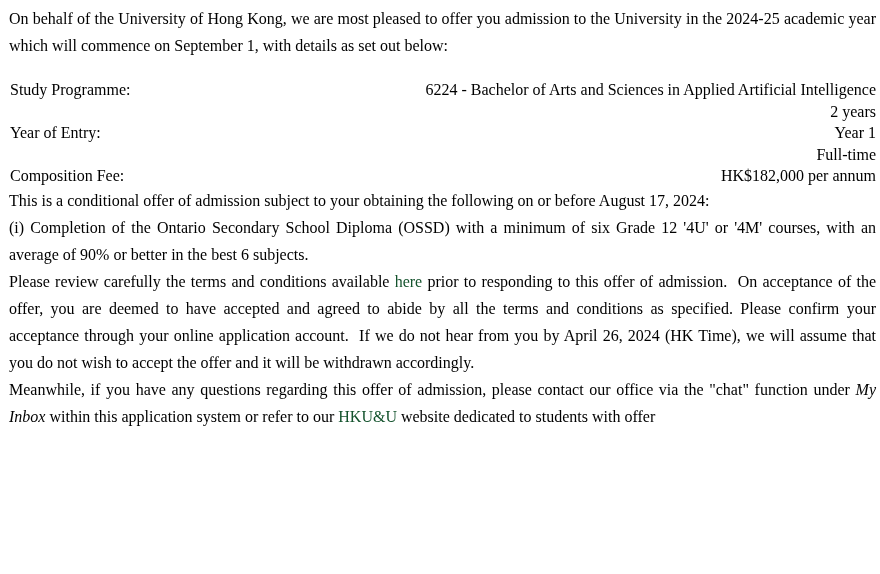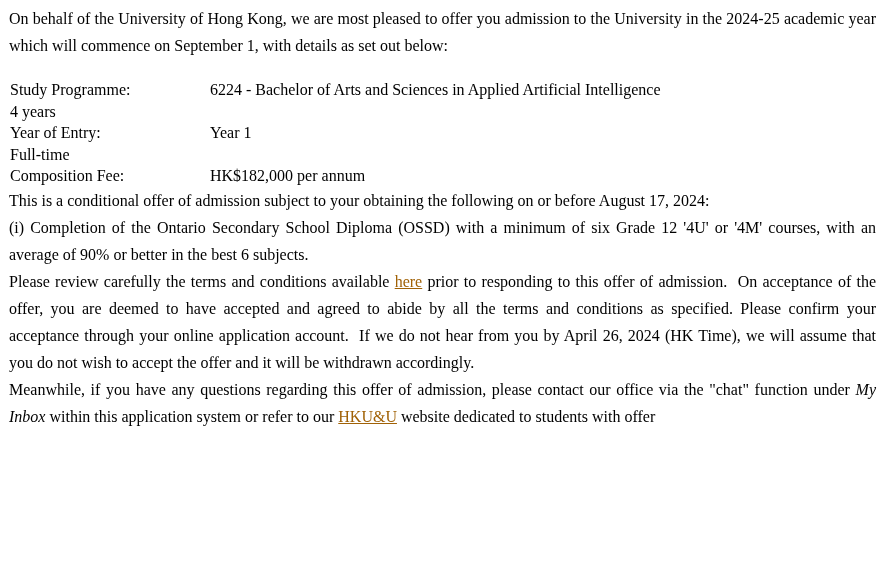--- a/index.html
+++ b/index.html
@@ -31,46 +31,46 @@
   .detail-row {
     display: flex;
     line-height: 21.6px;
   }
   .detail-label {
     flex: 0 0 200px;
     width: 200px;
   }
   .detail-value {
     flex: 1 1 auto;
+    text-align: right;
   }
   .mt-conditional { margin-top: 31px; }
   .mt-condition-item { margin-top: 27px; }
   .mt-terms { margin-top: 26px; }
   .mt-contact { margin-top: 50px; }
   a.doc-link {
-    color: #a16207;
-    text-decoration: underline;
+    color: #14532d;
     cursor: pointer;
   }
   .italic { font-style: italic; }
 </style>
 </head>
 <body>
 
 <div class="doc">
 
   <p class="para" id="p-intro"><span>On behalf of the University of Hong Kong, we are most pleased to offer you admission to the University in the 2024-25 academic year which will commence on September 1, with details as set out below:</span></p>
 
   <div class="details">
     <div class="detail-row">
       <span class="detail-label">Study Programme:</span>
         <span class="detail-value">6224 - Bachelor of Arts and Sciences in Applied Artificial Intelligence</span>
     </div>
     <div class="detail-row">
-        <span class="detail-value">4 years</span>
+        <span class="detail-value">2 years</span>
     </div>
     <div class="detail-row">
       <span class="detail-label">Year of Entry:</span>
         <span class="detail-value">Year 1</span>
     </div>
     <div class="detail-row">
         <span class="detail-value">Full-time</span>
     </div>
     <div class="detail-row">
       <span class="detail-label">Composition Fee:</span>

